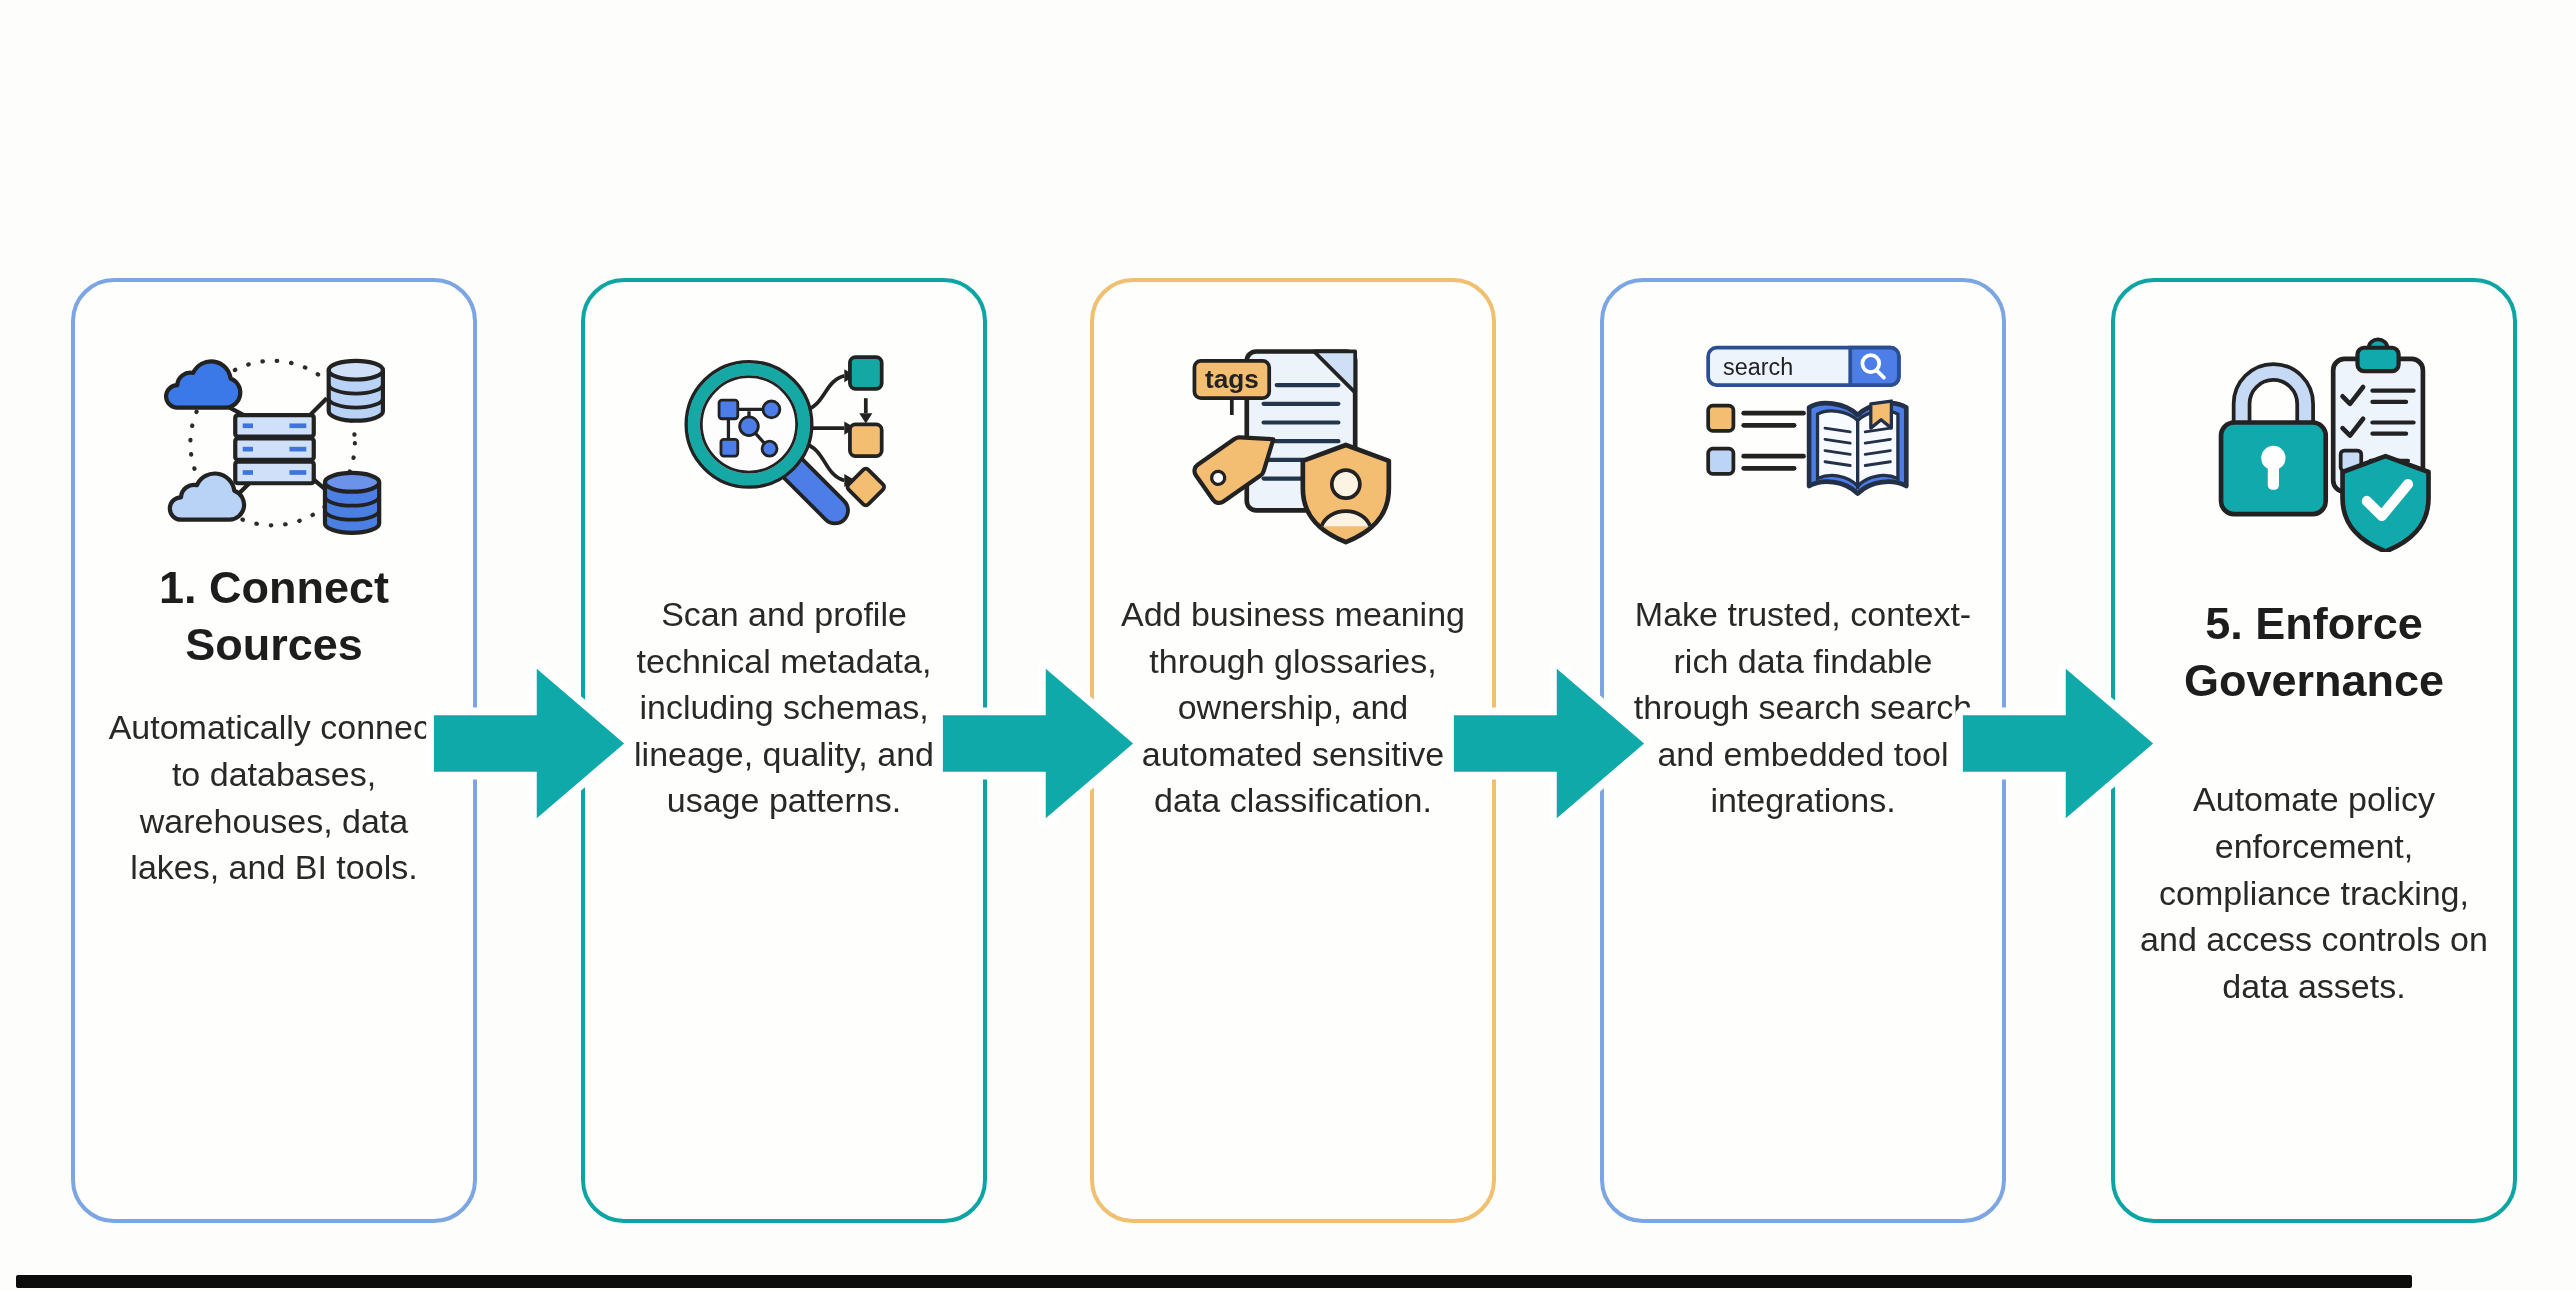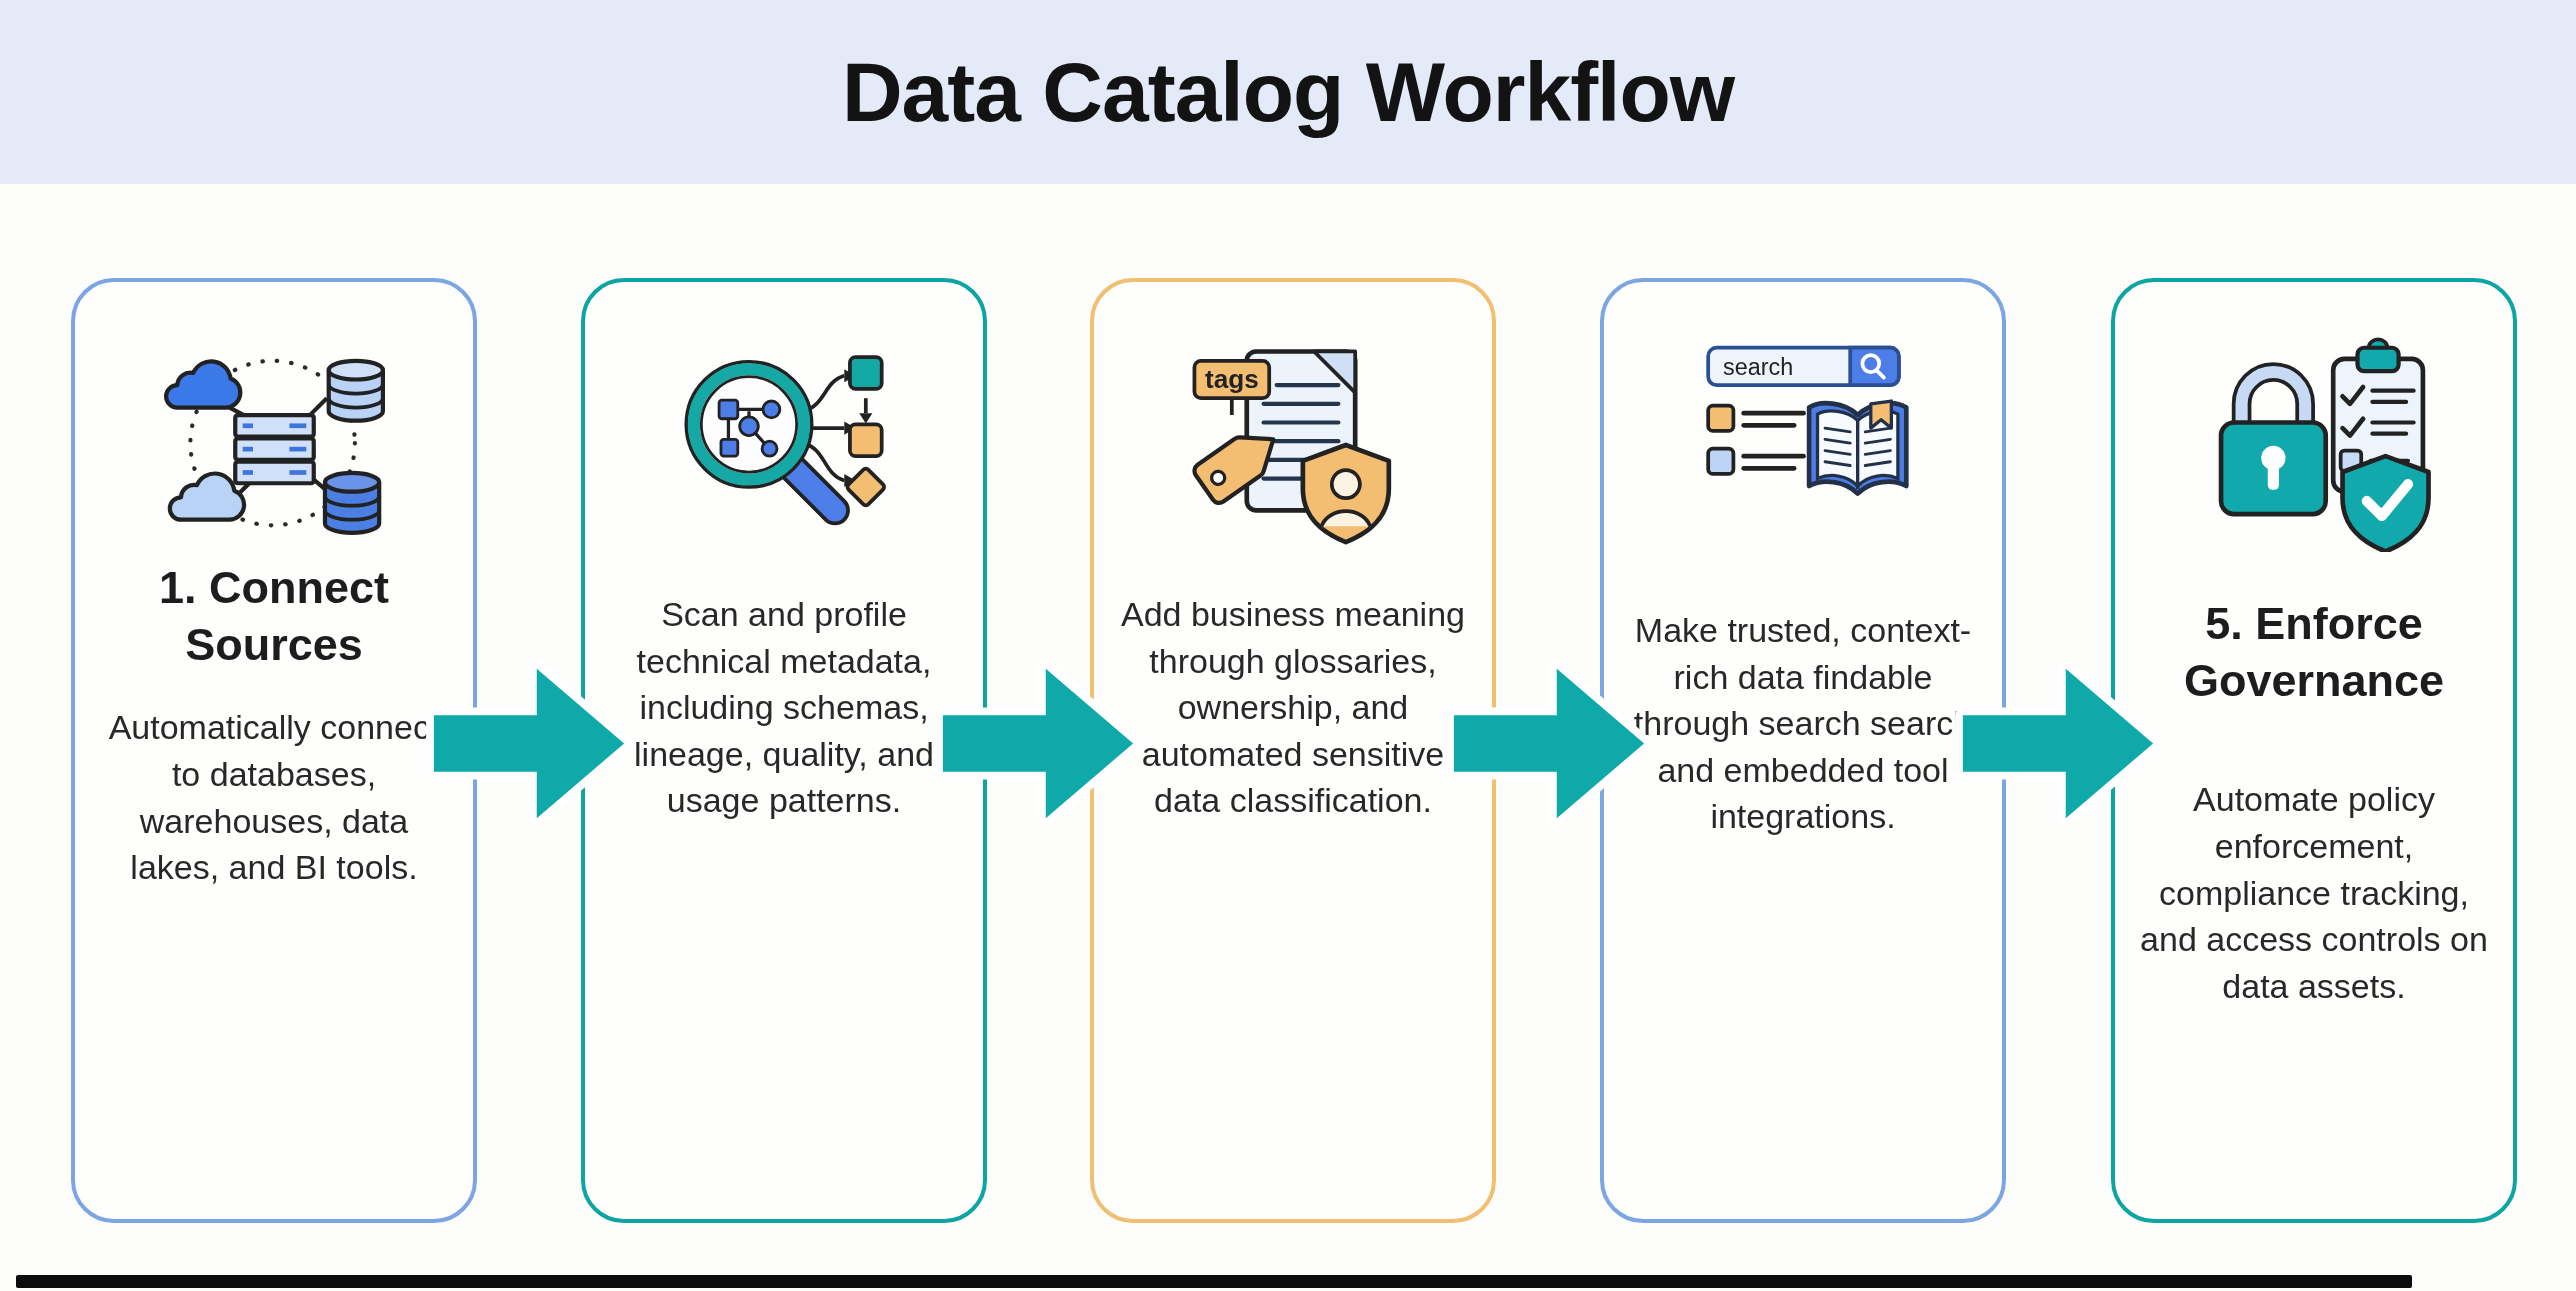--- a/index.html
+++ b/index.html
@@ -30,23 +30,20 @@
   .bottom-bar{position:absolute;left:15.5px;top:1275px;width:2396px;height:12.6px;
               background:#0c0c0c;border-radius:1.9px;}
 
   svg text{font-family:"Liberation Sans","DejaVu Sans",sans-serif;}
 </style>
 </head>
 <body>
 
 <div class="canvas" style="background: rgb(253, 253, 251);">
 
-  <div class="header" style="background: rgb(228, 234, 248);">
-    <div class="title">Data Catalog Workflow</div>
-  </div>
 
   <div class="card card1" style="border-color: rgb(124, 166, 227);">
     <div class="icon-wrap">
       <svg width="243" height="216" viewBox="0 0 260 230">
         <circle cx="128" cy="114" r="88" fill="none" stroke="#2b2b2b" stroke-width="4.5" stroke-dasharray="0.5 15" stroke-linecap="round"></circle>
         <path d="M78 74 L112 92 M186 66 L162 90 M92 168 L116 144 M166 148 L192 170" stroke="#222" stroke-width="4.5" fill="none"></path>
 
         <g>
           <rect x="88" y="84" width="84" height="23" rx="3" fill="#cfe0f8" stroke="#222" stroke-width="4.5"></rect>
           <rect x="88" y="109" width="84" height="23" rx="3" fill="#cfe0f8" stroke="#222" stroke-width="4.5"></rect>
@@ -150,21 +147,21 @@
         <g>
           <path d="M186 116 l46 17 v30 c0 31 -21 47 -46 57 c-25 -10 -46 -26 -46 -57 v-30 z" fill="#f4be72" stroke="#222" stroke-width="5" stroke-linejoin="round"></path>
           <circle cx="186" cy="158" r="15" fill="#fdf3e3" stroke="#222" stroke-width="4"></circle>
           <path d="M160 203 a27 22 0 0 1 52 0" fill="#fdf3e3" stroke="#222" stroke-width="4"></path>
         </g>
       </svg>
     </div>
     <div class="step-body">Add business meaning through glossaries, ownership, and automated sensitive data classification.</div>
   </div>
 
-  <div class="card card4" style="border-color: rgb(124, 166, 227); gap: 16px;">
+  <div class="card card4" style="border-color: rgb(124, 166, 227);">
     <div class="icon-wrap">
       <svg width="243" height="216" viewBox="0 0 260 230">
 
         <g>
           <rect x="28" y="12" width="204" height="40" rx="9" fill="#eef4fc" stroke="#2b4f94" stroke-width="4"></rect>
           <path d="M180 12 h43 a9 9 0 0 1 9 9 v22 a9 9 0 0 1 -9 9 h-43 z" fill="#4d7ee8" stroke="#2b4f94" stroke-width="4"></path>
           <circle cx="202" cy="29" r="9" fill="none" stroke="#ffffff" stroke-width="4"></circle>
           <line x1="208" y1="36" x2="216" y2="44" stroke="#ffffff" stroke-width="4" stroke-linecap="round"></line>
           <text x="44" y="41" font-size="25" fill="#222">search</text>
         </g>

